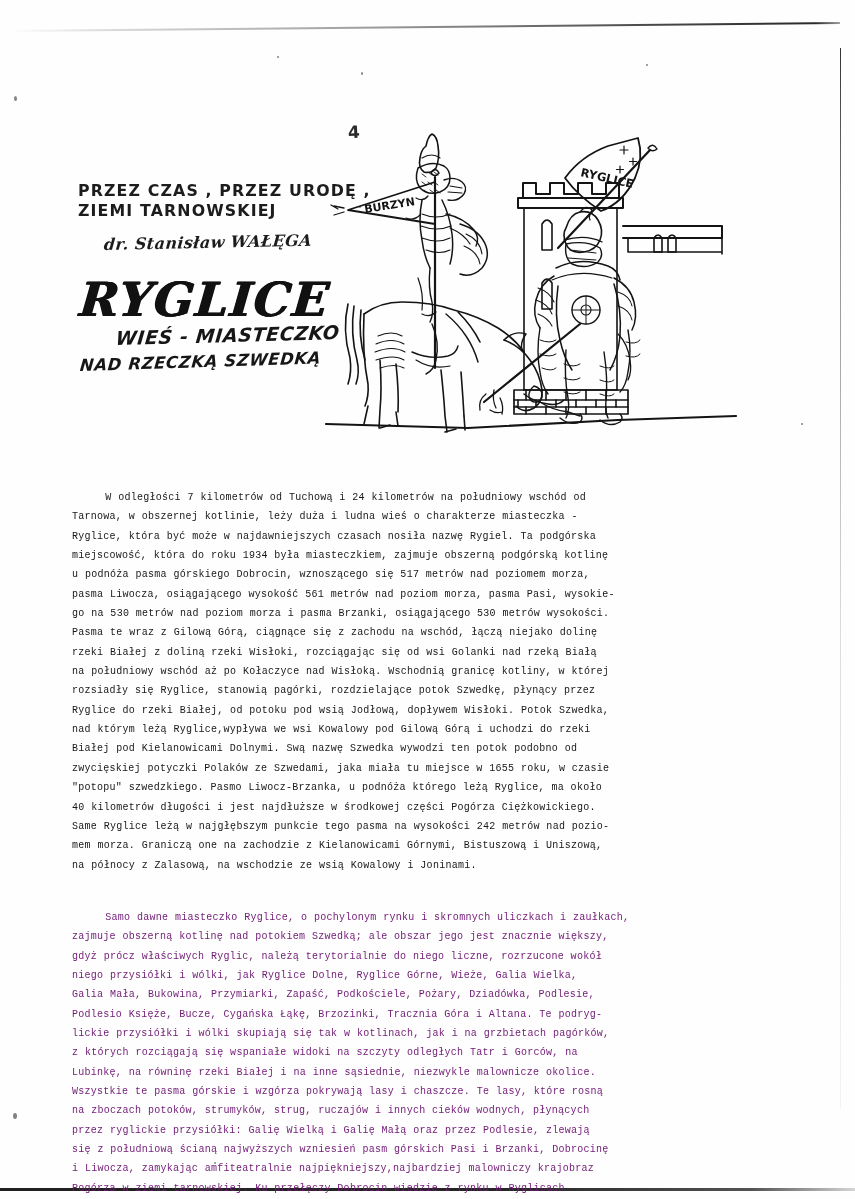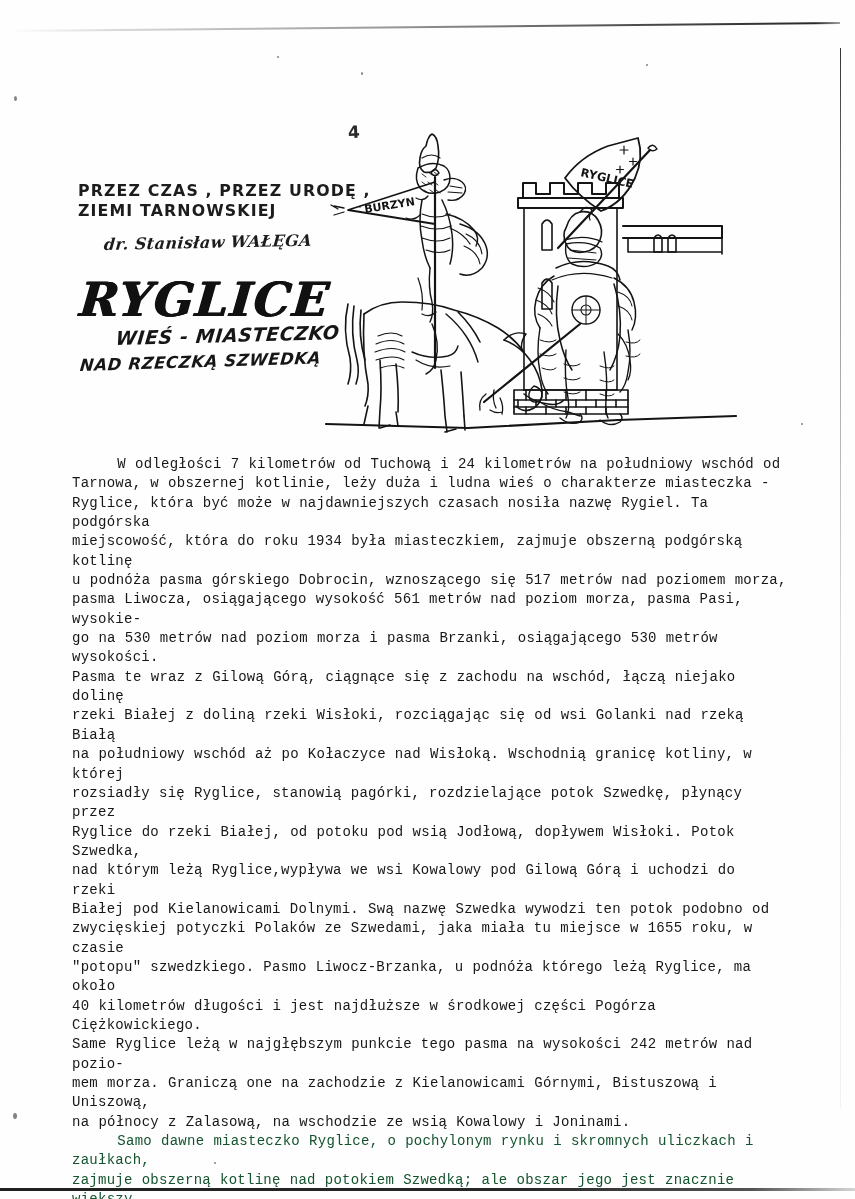--- a/index.html
+++ b/index.html
@@ -146,28 +146,29 @@
   .illustration svg { display: block; }
 
   
   .body-text {
     position: absolute;
     left: 72px; top: 455px;
     width: 715px;
   }
   .para {
     font-family: "Liberation Mono", "DejaVu Sans Mono", monospace;
-    font-size: 14px;
+    font-size: 10px;
     line-height: 19.35px;
     color: #171717;
     letter-spacing: 0.26px;
     white-space: pre-wrap;
     word-spacing: 0.4px;
-  }
-  .para.p2 { color: #14532d; }
+    margin-top: 33px;
+  }
+  .para.p2 { color: #701a75; }
 </style>
 </head>
 <body>
 
 <div id="page">
 
   <div class="scan-edge-top"></div>
   <div class="scan-edge-right"></div>
   <div class="scan-edge-bottom"></div>
 

